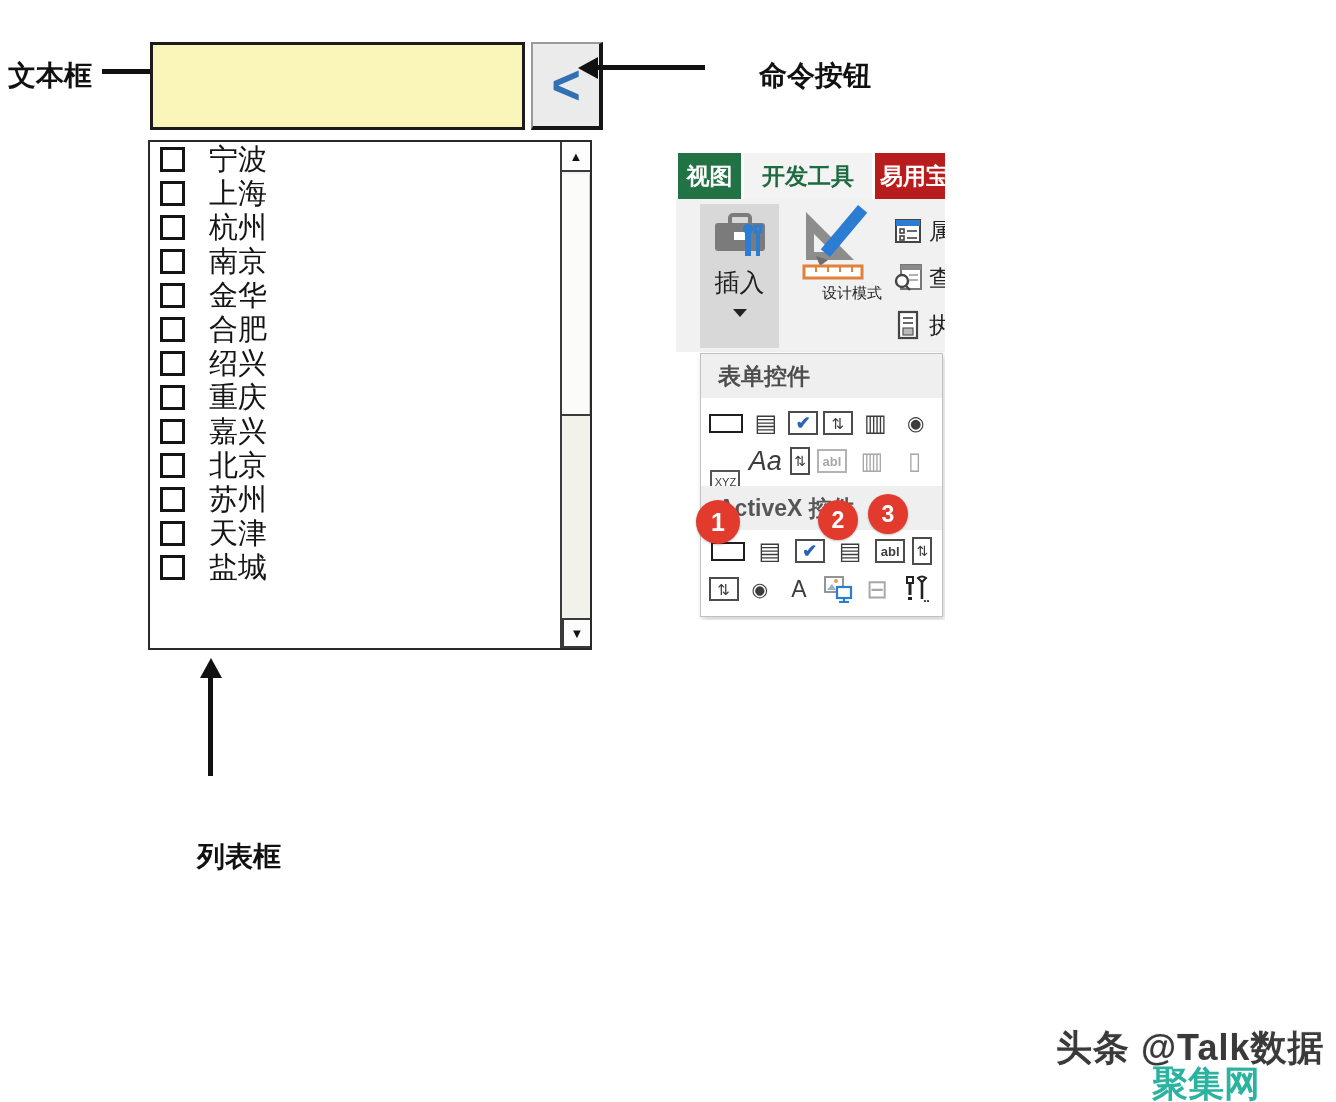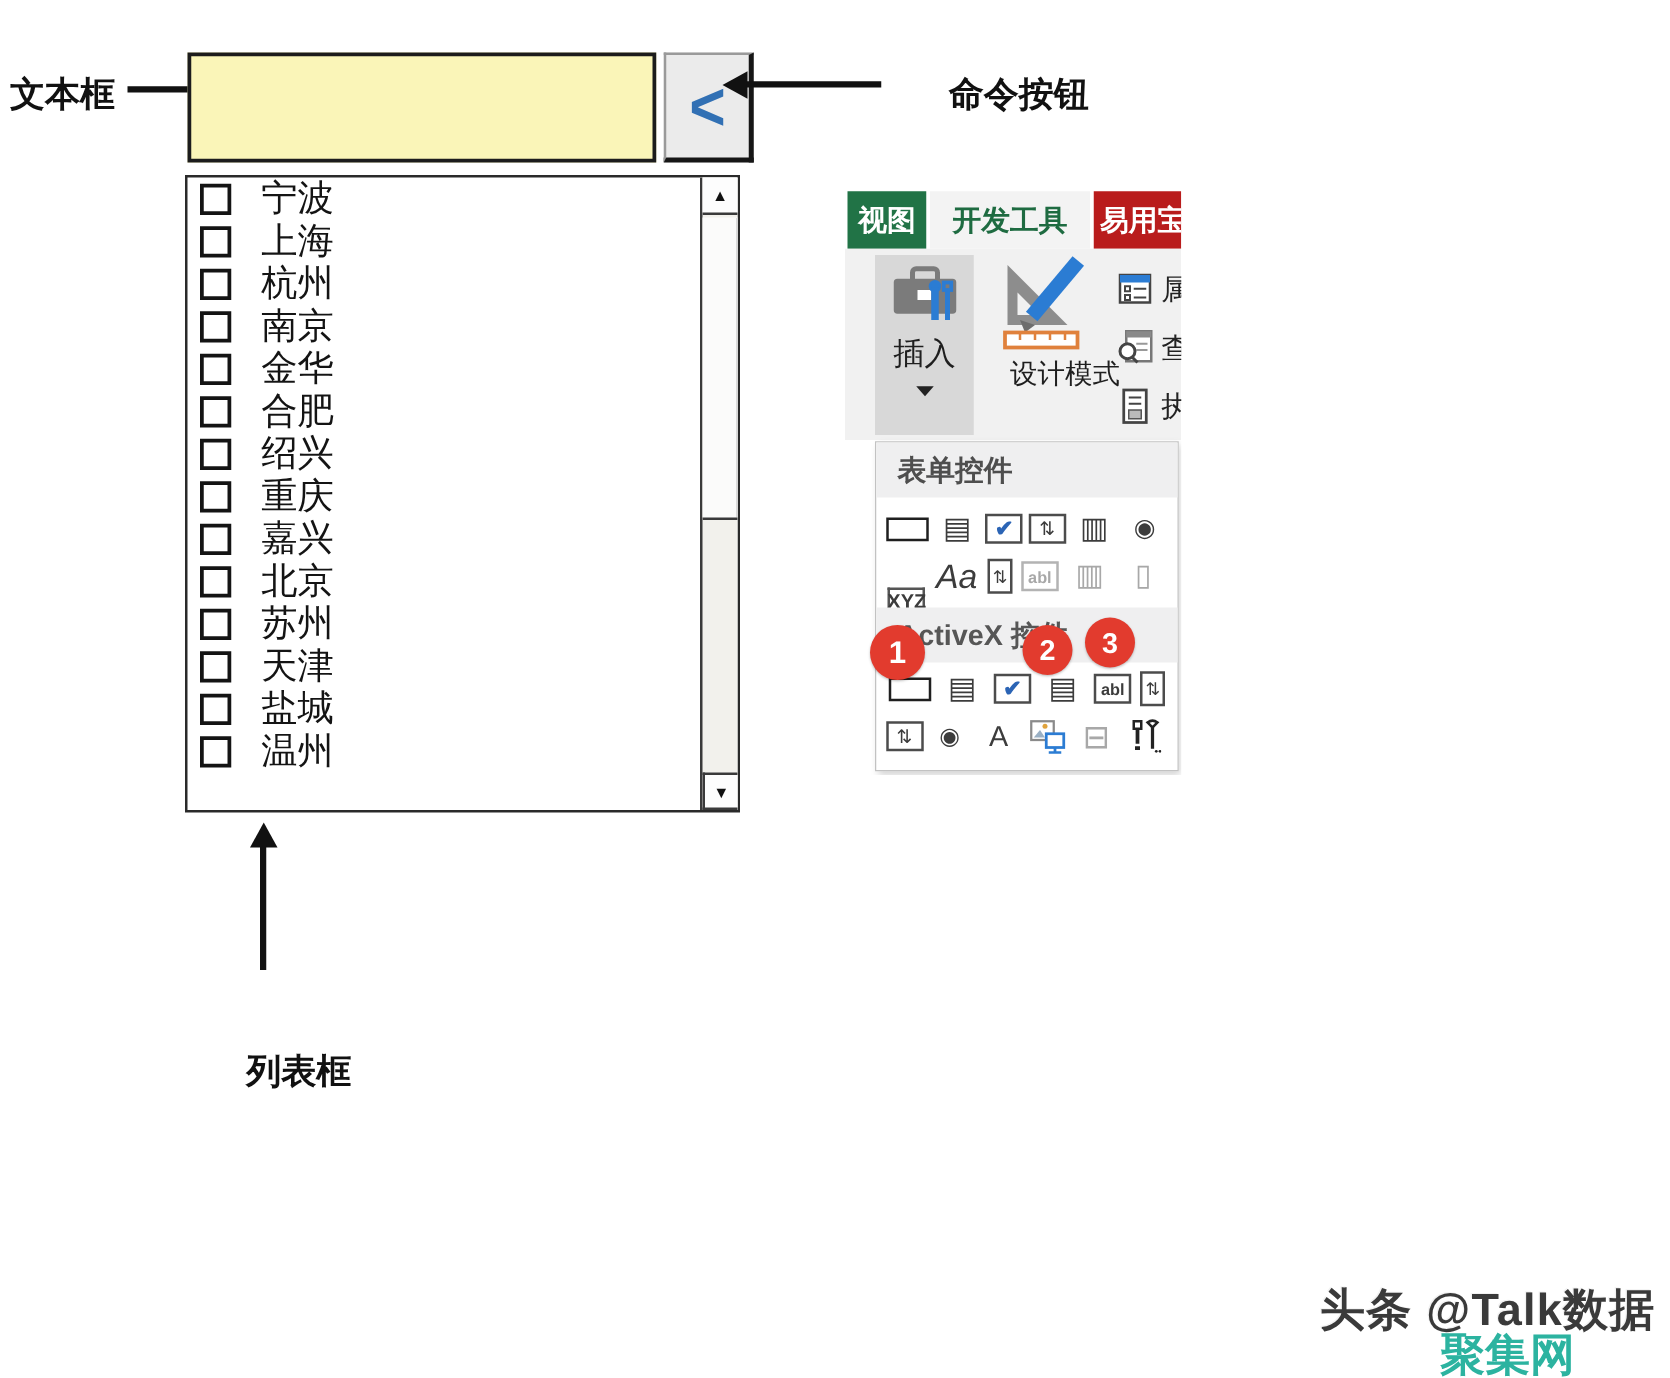--- a/index.html
+++ b/index.html
@@ -50,40 +50,40 @@
   #tab-dev   { left:68px; width:128px; background:#f3f3f3; color:#1e6b41; }
   #tab-easy  { left:199px; width:70px; background:#b91c1c; color:#fff; justify-content:flex-start; padding-left:5px; }
   #ribbon-body { left:0; top:51px; width:269px; height:153px; background:#f1f1f1; }
   #insert-btn { left:24px; top:56px; width:79px; height:144px; background:#d8d8d8;
     display:flex; flex-direction:column; align-items:center; }
   #insert-btn .lbl { font-size:25px; color:#1f1f1f; margin-top:6px; }
   #insert-caret { margin-top:10px; border-left:7px solid transparent;
     border-right:7px solid transparent; border-top:8px solid #222; }
   #design-btn { left:108px; top:56px; width:102px; height:144px;
     display:flex; flex-direction:column; align-items:center; }
-  #design-btn .lbl { font-size:22px; color:#1f1f1f; margin-top:2px; white-space:nowrap;margin-left:34px; }
+  #design-btn .lbl { font-size:15px; color:#1f1f1f; margin-top:2px; white-space:nowrap;margin-left:34px; }
   .side-btn { position:absolute; left:217px; width:70px; height:40px;
     display:flex; align-items:center; }
   .side-btn .lbl { font-size:23px; color:#222; margin-left:6px; white-space:nowrap; }
 
   
   #ctl-panel { left:24px; top:205px; width:243px; height:264px; background:#fff;
     border:1px solid #c2c2c2; box-shadow:2px 3px 6px rgba(0,0,0,.18); }
   .panel-hdr { position:absolute; left:0; width:100%; height:44px; background:#efeff0;
     font-size:23px; font-weight:bold; color:#4e4e4e; line-height:44px; padding-left:17px; }
   .icon-row { position:absolute; left:0; width:100%; height:34px; display:flex;
     align-items:center; justify-content:space-around; padding:0 6px; }
   .ctl { width:36px; height:30px; display:flex; align-items:center; justify-content:center;
     font-size:24px; color:#3c3c3c; line-height:1; }
   .ctl.box { border:2px solid #4c4c4c; width:30px; height:24px; font-size:15px; background:#fff; }
   .ctl.btn-rect { border:2px solid #1f1f1f; width:34px; height:19px; background:#fff; }
   .ctl.blue { color:#2b64b5; font-weight:bold; font-size:18px; }
   .ctl.grayed { color:#a8a8a8; }
   .ctl.box.grayed { border-color:#b3b3b3; }
-  .ctl.small-txt { font-size:16px; font-weight:bold; letter-spacing:0;margin-top:40px; }
+  .ctl.small-txt { font-size:11px; font-weight:normal; letter-spacing:0;margin-top:40px; }
   .ctl.italic { font-style:italic; font-size:27px; }
   .ctl.narrow { width:20px; height:28px; font-size:14px; }
   .ctl.abl { font-size:13px; font-weight:bold; }
   .ctl.groupbox { border:2px solid #555; border-bottom:none; width:30px; height:22px; }
   
   .callout { position:absolute; border-radius:50%; background:#e23b2e;
     color:#fff; font-weight:bold; display:flex; align-items:center; justify-content:center;
     z-index:5; box-shadow:0 1px 2px rgba(0,0,0,.25); }
   #co-1 { left:20px; top:352px; width:44px; height:44px; font-size:25px; }
   #co-2 { left:142px; top:352px; width:40px; height:40px; font-size:23px; }
@@ -158,24 +158,20 @@
         <span class="lb-check"></span>
         <span class="lb-text">苏州</span>
       </div>
     <div class="lb-item">
         <span class="lb-check"></span>
         <span class="lb-text">天津</span>
       </div>
     <div class="lb-item">
         <span class="lb-check"></span>
         <span class="lb-text">盐城</span>
-      </div>
-    <div class="lb-item">
-        <span class="lb-check"></span>
-        <span class="lb-text">温州</span>
       </div>
     <div id="lb-scroll">
       <div class="sb-btn" id="sb-up">▲</div>
       <div id="sb-thumb"></div>
       <div class="sb-btn" id="sb-down">▼</div>
     </div>
   </div>
 
   <div class="abs tri" style="left:200px; top:658px; border-bottom:20px solid #111; border-left:11px solid transparent; border-right:11px solid transparent;"></div>
   <div class="abs arrow-line" style="left:208px; top:676px; width:5px; height:100px;"></div>

